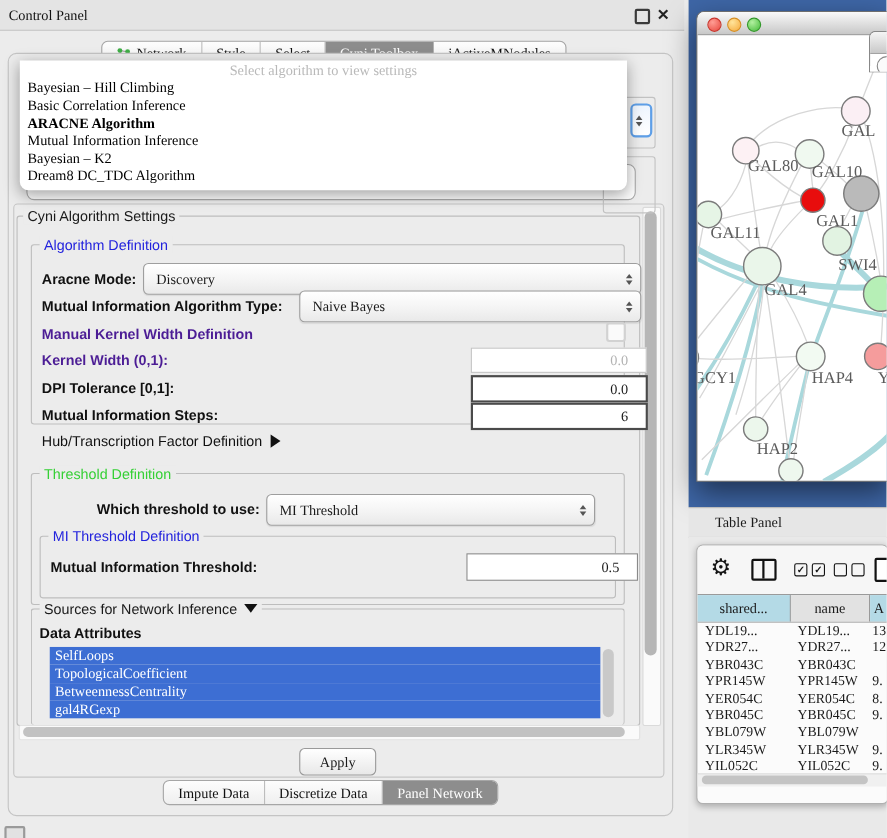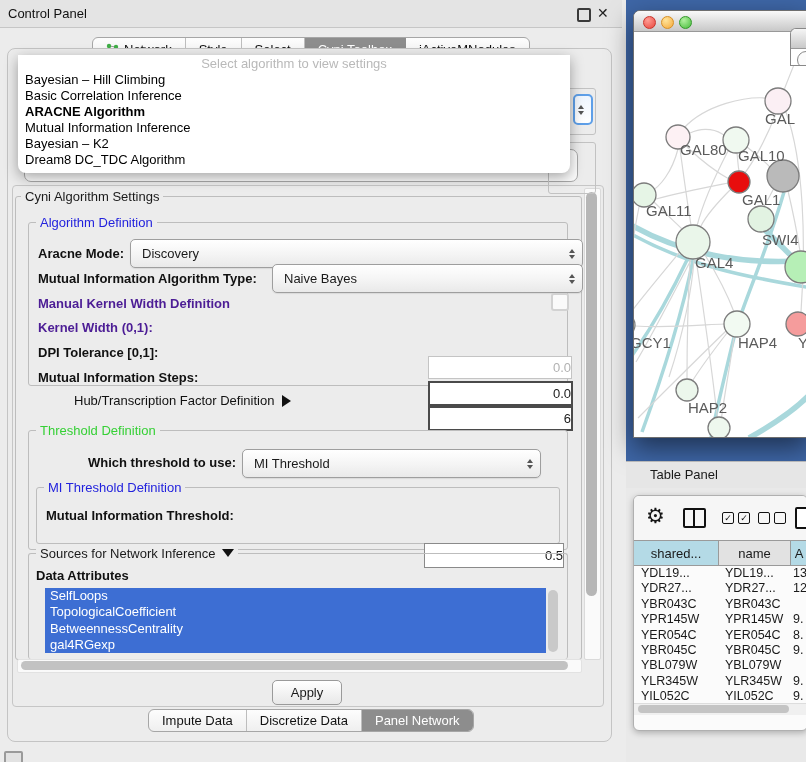--- a/index.html
+++ b/index.html
@@ -1,18 +1,18 @@
 <!DOCTYPE html>
 <html><head>
 <meta charset="utf-8">
 <style>
   html,body{margin:0;padding:0;}
   body{width:806px;height:762px;position:relative;overflow:hidden;
        font-family:"Liberation Sans","DejaVu Sans",sans-serif;background:#ececec;color:#1a1a1a;}
-  .abs{position:absolute;}
+  .abs{position:absolute;font-family:Liberation Serif, serif;}
   
   .cp-titlebar{left:0;top:6;width:622px;height:27px;background:#e4e4e4;border-bottom:1px solid #c6c6c6;}
   .cp-title{position:absolute;left:8px;top:6px;font-size:13px;color:#111;}
   .float-btn{position:absolute;left:577px;top:8px;width:10px;height:10px;border:2px solid #3a3a3a;border-radius:2px;}
   .close-btn{position:absolute;left:597px;top:5px;font-size:14px;font-weight:bold;color:#222;}
   .topseg{left:92px;top:37px;height:22px;display:flex;border:1px solid #a6a6a6;border-radius:6px;
           background:linear-gradient(#fdfdfd,#eeeeee);overflow:hidden;font-size:13px;}
   .seg{display:flex;align-items:center;padding:0 13px;border-right:1px solid #bdbdbd;white-space:nowrap;color:#111;}
   .seg:last-child{border-right:none;}
   .seg.sel{background:#8d8d8d;color:#fff;border-right-color:#8d8d8d;}
@@ -41,21 +41,21 @@
   .t-green{color:#35d035;}
   .lab{position:absolute;font-size:13px;font-weight:bold;color:#111;white-space:nowrap;}
   .lab.dis{color:#4c1d95;}
   .lab.reg{font-weight:normal;}
   .combo{border:1px solid #9e9e9e;border-radius:5px;display:flex;align-items:center;font-size:13px;
          padding-left:11px;background:linear-gradient(#ffffff,#f4f4f4 55%,#e9e9e9);box-shadow:0 1px 1px rgba(0,0,0,.08);}
   .spin{position:absolute;right:7px;top:50%;transform:translateY(-50%);display:flex;flex-direction:column;gap:2px;}
   .spin i{display:block;width:0;height:0;border-left:3.5px solid transparent;border-right:3.5px solid transparent;}
   .spin .up{border-bottom:4.5px solid #555;}
   .spin .dn{border-top:4.5px solid #555;}
-  .tinput{font-size:13px;display:flex;align-items:center;justify-content:flex-end;padding-right:0;background:#fff;margin-top:40px;}
+  .tinput{font-size:13px;display:flex;align-items:center;justify-content:flex-end;padding-right:16px;background:#fff;}
   .b-dark{border:2px solid #4a4a4a;}
   .b-mid{border:1px solid #8a8a8a;}
   .b-dis{border:1px solid #c4c4c4;color:#b2b2b2;}
   .chk{border:2px solid #d2d2d2;border-radius:3px;background:#fafafa;}
   .arrow-r{display:inline-block;width:0;height:0;border-top:6px solid transparent;border-bottom:6px solid transparent;
            border-left:9px solid #111;margin-left:8px;vertical-align:-2px;}
   .arrow-d{display:inline-block;width:0;height:0;border-left:6px solid transparent;border-right:6px solid transparent;
            border-top:8px solid #111;margin-left:6px;vertical-align:1px;}
   .attrlist{left:45px;top:588px;width:501px;height:66px;overflow:hidden;}
   .attr{height:16.3px;line-height:16.3px;background:#3d6ed3;color:#fff;font-size:13px;padding-left:5px;}
@@ -206,21 +206,21 @@
 <span class="lab" style="left:38px;top:345px;">DPI Tolerance [0,1]:</span>
 <div class="abs tinput b-dark" style="left:428px;top:341px;width:141px;height:21px;">
   <span>0.0</span>
 </div>
 
 <span class="lab" style="left:38px;top:370px;">Mutual Information Steps:</span>
 <div class="abs tinput b-dark" style="left:428px;top:366px;width:141px;height:21px;">
   <span>6</span>
 </div>
 
-<span class="lab reg" style="left:38px;top:393px;font-size:13px;margin-left:36px;">
+<span class="lab reg" style="left:38px;top:393px;font-size:13px;">
   <span>Hub/Transcription Factor Definition</span><span class="arrow-r"></span>
 </span>
 
 <div class="abs groupbox" style="left:28px;top:430px;width:538px;height:118px;"></div>
 <span class="gtitle t-green" style="left:36px;top:423px;">Threshold Definition</span>
 
 <span class="lab" style="left:88px;top:455px;">Which threshold to use:</span>
 <div class="abs combo" style="left:242px;top:449px;width:286px;height:27px;">
   <span>MI Threshold</span>
   <span class="spin">

